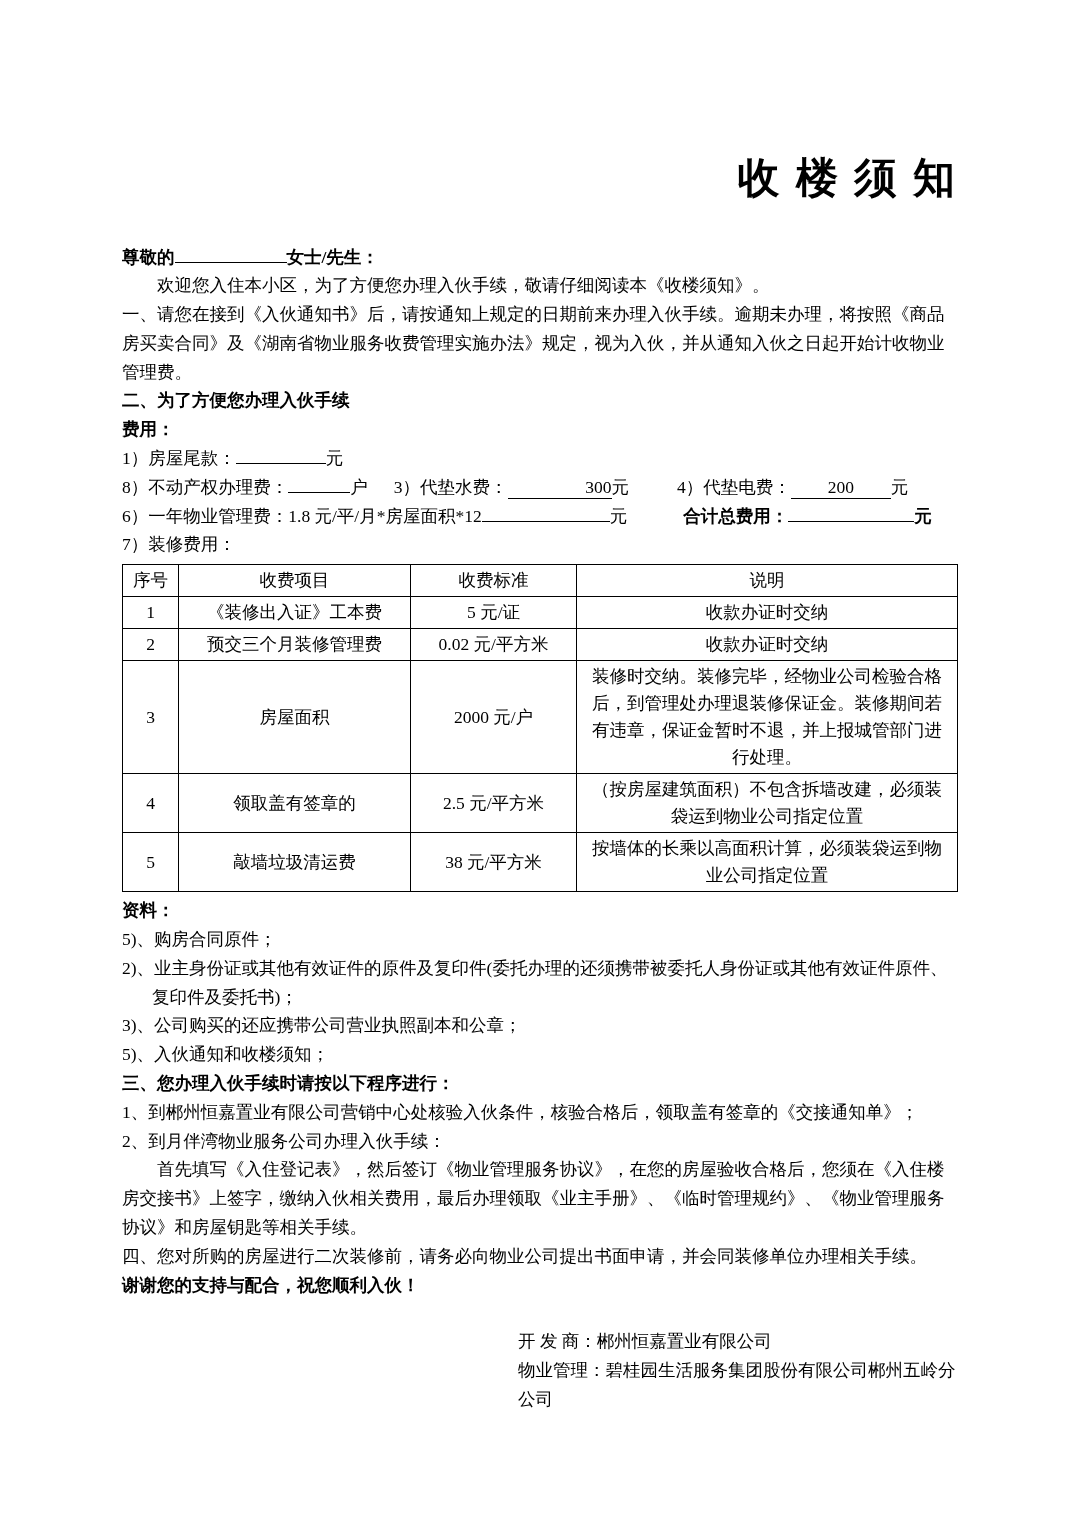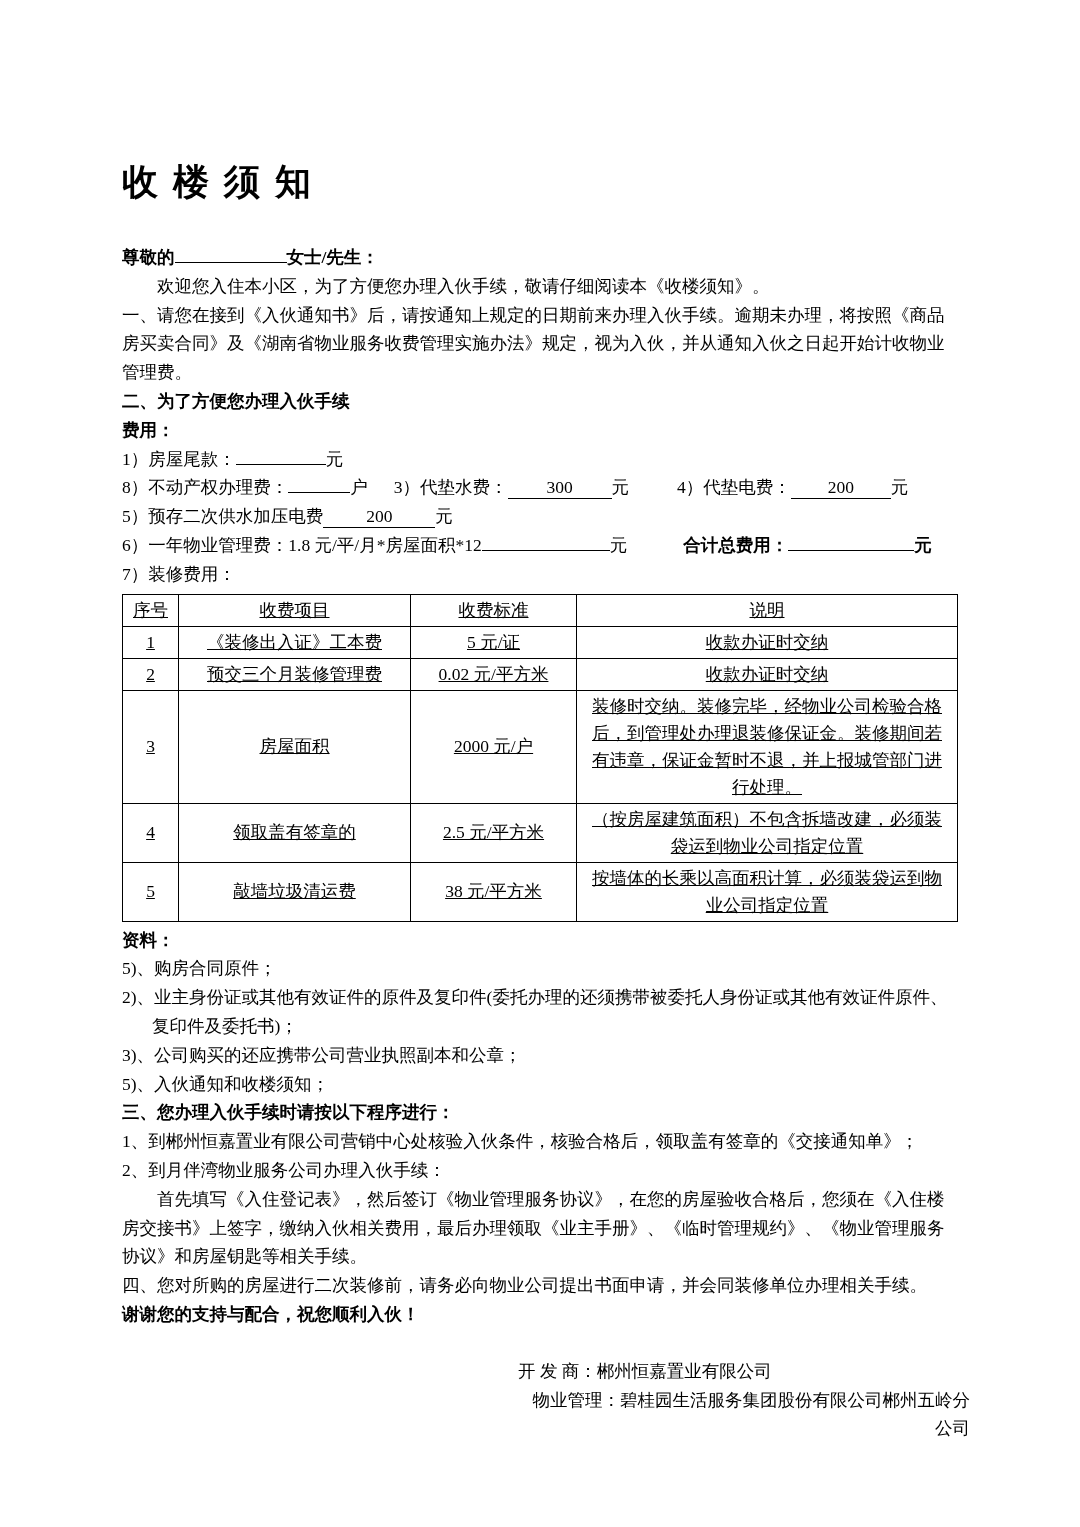--- a/index.html
+++ b/index.html
@@ -12,65 +12,64 @@
     font-family: "Liberation Serif", "DejaVu Serif", serif;
   }
   .page {
     width: 1080px;
     min-height: 1527px;
     padding: 148px 122px 40px 122px;
     font-size: 17.5px;
     line-height: 28.8px;
   }
   .title {
-    text-align: left;
-    font-size: 36px;
+    text-align: right;
+    font-size: 42px;
     font-weight: 700;
     letter-spacing: 3px;
     line-height: 1.25;
-    margin: 12px 0 38px 0;
+    margin: 4px 0 38px 0;
   }
   .b { font-weight: 700; }
   .line { margin: 0; }
   .indent { text-indent: 2em; }
   .blank {
     display: inline-block;
     border-bottom: 1px solid #000;
     text-align: center;
     min-height: 1em;
     line-height: 1.2;
     vertical-align: baseline;
   }
   .gap { display: inline-block; }
   table.fee-table {
     border-collapse: collapse;
     width: 100%;
     margin: 5px 12px 4px 0;
     table-layout: fixed;
-    text-decoration: underline;
   }
   .fee-table col.c0 { width: 56px; }
   .fee-table col.c1 { width: 232px; }
   .fee-table col.c2 { width: 166px; }
   .fee-table th, .fee-table td {
     border: 1px solid #000;
     font-weight: normal;
     text-align: center;
     vertical-align: middle;
     padding: 2px 8px;
     line-height: 27px;
     font-size: 17.5px;
   }
   .hang { padding-left: 30px; text-indent: -30px; }
   .footer-block {
     margin-top: 28px;
     margin-left: 396px;
     width: 452px;
   }
-  .footer-block .prop { text-align: right; }
+  .footer-block .prop { text-align: left; }
 </style>
 </head>
 <body>
 
 <div class="page">
 
   <h1 class="title">收 楼 须 知</h1>
 
   <div class="line b">
     <span>尊敬的</span><span class="blank" style="width:112px;"></span><span>女士/先生：</span>
@@ -82,26 +81,23 @@
 
   <div class="line b">二、为了方便您办理入伙手续</div>
 
   <div class="line b">费用：</div>
 
   <div class="line">
     <span>1）房屋尾款：</span><span class="blank" style="width:90px;"></span><span>元</span>
   </div>
 
   <div class="line">
-    <span>8）不动产权办理费：</span><span class="blank" style="width:62px;"></span><span>户</span><span class="gap" style="width:26px;"></span><span>3）代垫水费：</span><span class="blank" style="width:104px;">300</span><span>元</span><span class="gap" style="width:48px;"></span><span>4）代垫电费：</span><span class="blank" style="width:100px;">200</span><span>元</span>
+    <span>8）不动产权办理费：</span><span class="blank" style="width:62px;"></span><span>户</span><span class="gap" style="width:26px;"></span><span>3）代垫水费：</span><span class="blank" style="width:104px;text-align:right;">300</span><span>元</span><span class="gap" style="width:48px;"></span><span>4）代垫电费：</span><span class="blank" style="width:100px;">200</span><span>元</span>
   </div>
 
-  <div class="line">
-    <span>5）预存二次供水加压电费</span><span class="blank" style="width:112px;">200</span><span>元</span>
-  </div>
 
   <div class="line">
     <span>6）一年物业管理费：1.8 元/平/月*房屋面积*12</span><span class="blank" style="width:128px;"></span><span>元</span><span class="gap" style="width:56px;"></span><span class="b">合计总费用：</span><span class="blank" style="width:126px;"></span><span class="b">元</span>
   </div>
 
   <div class="line">7）装修费用：</div>
 
   <table class="fee-table">
     <colgroup>
         <col class="c0">

